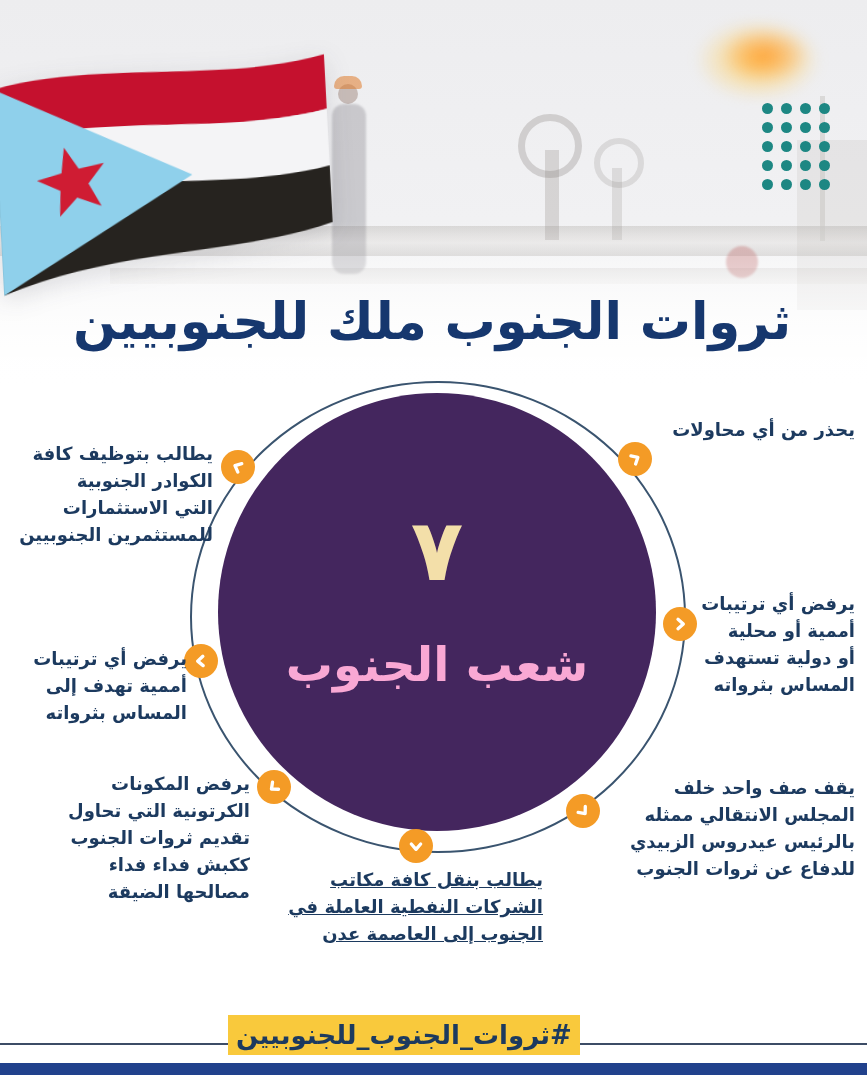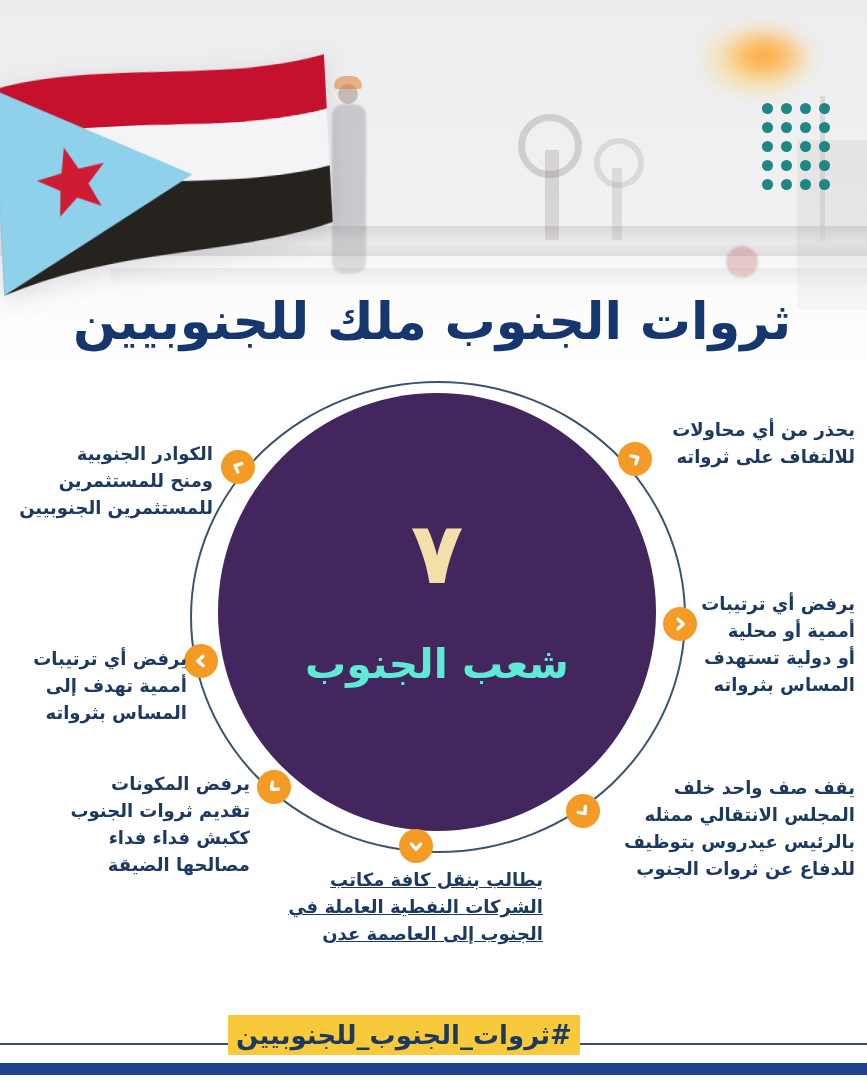--- a/index.html
+++ b/index.html
@@ -46,21 +46,21 @@
         filter:drop-shadow(0 6px 12px rgba(40,40,60,.14));}
   
   .title{position:absolute;left:0;top:292px;width:864px;margin:0;text-align:center;
          font-size:51px;font-weight:bold;color:#16376e;letter-spacing:-1px;}
   
   .ring{position:absolute;left:190px;top:381px;width:492px;height:468px;border-radius:50%;
         border:2px solid #3a546f;}
   .disc{position:absolute;left:218px;top:393px;width:438px;height:438px;border-radius:50%;
         background:#44265e;display:flex;flex-direction:column;align-items:center;justify-content:center;}
   .disc .num{font-size:86px;line-height:1;font-weight:bold;color:#f3dfa9;margin-top:-26px;}
-  .disc .lbl{font-size:41px;font-weight:bold;color:#5eead4;margin-top:44px;white-space:nowrap;}
+  .disc .lbl{font-size:47px;font-weight:bold;color:#f9a8d4;margin-top:44px;white-space:nowrap;}
   
   .node{position:absolute;width:34px;height:34px;border-radius:50%;background:#f49b26;
         display:flex;align-items:center;justify-content:center;}
   .node svg{display:block;}
   
   .pt{position:absolute;text-align:right;direction:rtl;color:#1c3a5f;
       font-size:18px;font-weight:bold;line-height:27px;white-space:nowrap;}
   .pt span{display:block;}
   
   .tag-line{position:absolute;left:0;top:1043px;width:867px;height:2px;background:#3c4c66;}
@@ -161,59 +161,60 @@
       </svg>
   </div>
   <div class="node" style="left:221px;top:450px;">
     <svg width="16" height="16" viewBox="0 0 24 24" style="transform:rotate(-155deg)">
         <path d="M9 5 l8 7 -8 7" fill="none" stroke="#fff" stroke-width="5" stroke-linecap="round" stroke-linejoin="round"></path>
       </svg>
   </div>
 
   <div class="pt" style="right:12px;top:416px;margin-left:48px;">
     <span>يحذر من أي محاولات</span>
-    <span>للالتفاف على ثرواته</span>
   </div>
 
   <div class="pt" style="right:12px;top:590px;">
     <span>يرفض أي ترتيبات</span>
     <span>أممية أو محلية</span>
     <span>أو دولية تستهدف</span>
     <span>المساس بثرواته</span>
   </div>
 
   <div class="pt" style="right:12px;top:774px;">
     <span>يقف صف واحد خلف</span>
     <span>المجلس الانتقالي ممثله</span>
-    <span>بالرئيس عيدروس بتوظيف</span>
+    <span>بالرئيس عيدروس الزبيدي</span>
     <span>للدفاع عن ثروات الجنوب</span>
   </div>
 
   <div class="pt" style="right:324px;top:866px;text-decoration:underline;">
     <span>يطالب بنقل كافة مكاتب</span>
     <span>الشركات النفطية العاملة في</span>
     <span>الجنوب إلى العاصمة عدن</span>
   </div>
 
   <div class="pt" style="right:617px;top:770px;">
     <span>يرفض المكونات</span>
+    <span>الكرتونية التي تحاول</span>
     <span>تقديم ثروات الجنوب</span>
     <span>ككبش فداء فداء</span>
     <span>مصالحها الضيقة</span>
   </div>
 
   <div class="pt" style="right:680px;top:645px;">
     <span>يرفض أي ترتيبات</span>
     <span>أممية تهدف إلى</span>
     <span>المساس بثرواته</span>
   </div>
 
   <div class="pt" style="right:654px;top:440px;">
+    <span>يطالب بتوظيف كافة</span>
     <span>الكوادر الجنوبية</span>
-    <span>ومنح للمستثمرين</span>
+    <span>التي الاستثمارات</span>
     <span>للمستثمرين الجنوبيين</span>
   </div>
 
   <div class="tag-line"></div>
   <div class="tag">
     <span>#ثروات_الجنوب_للجنوبيين</span>
   </div>
   <div class="bar"></div>
 
 </div>

